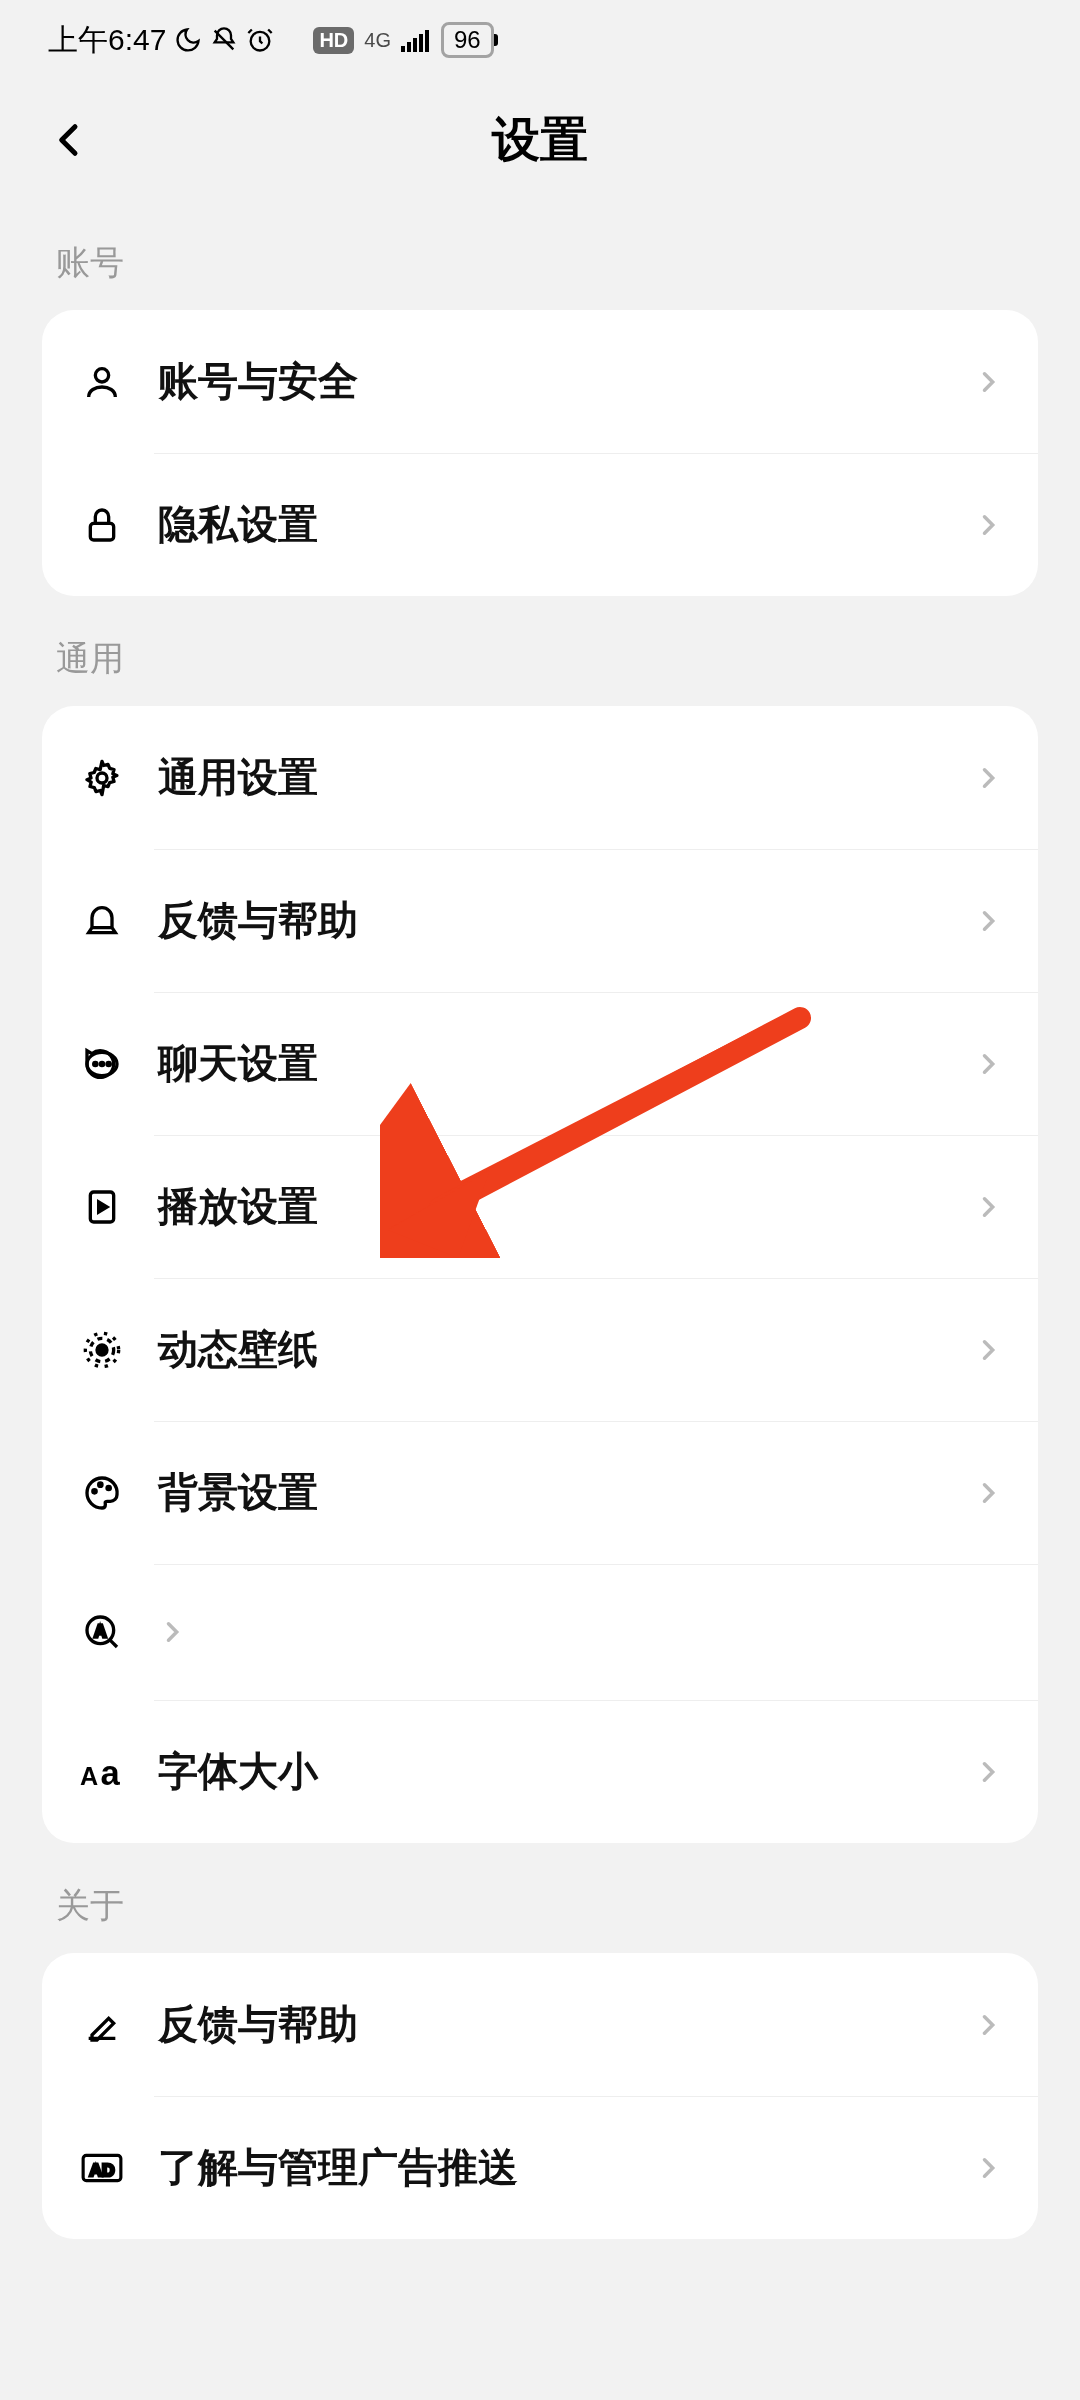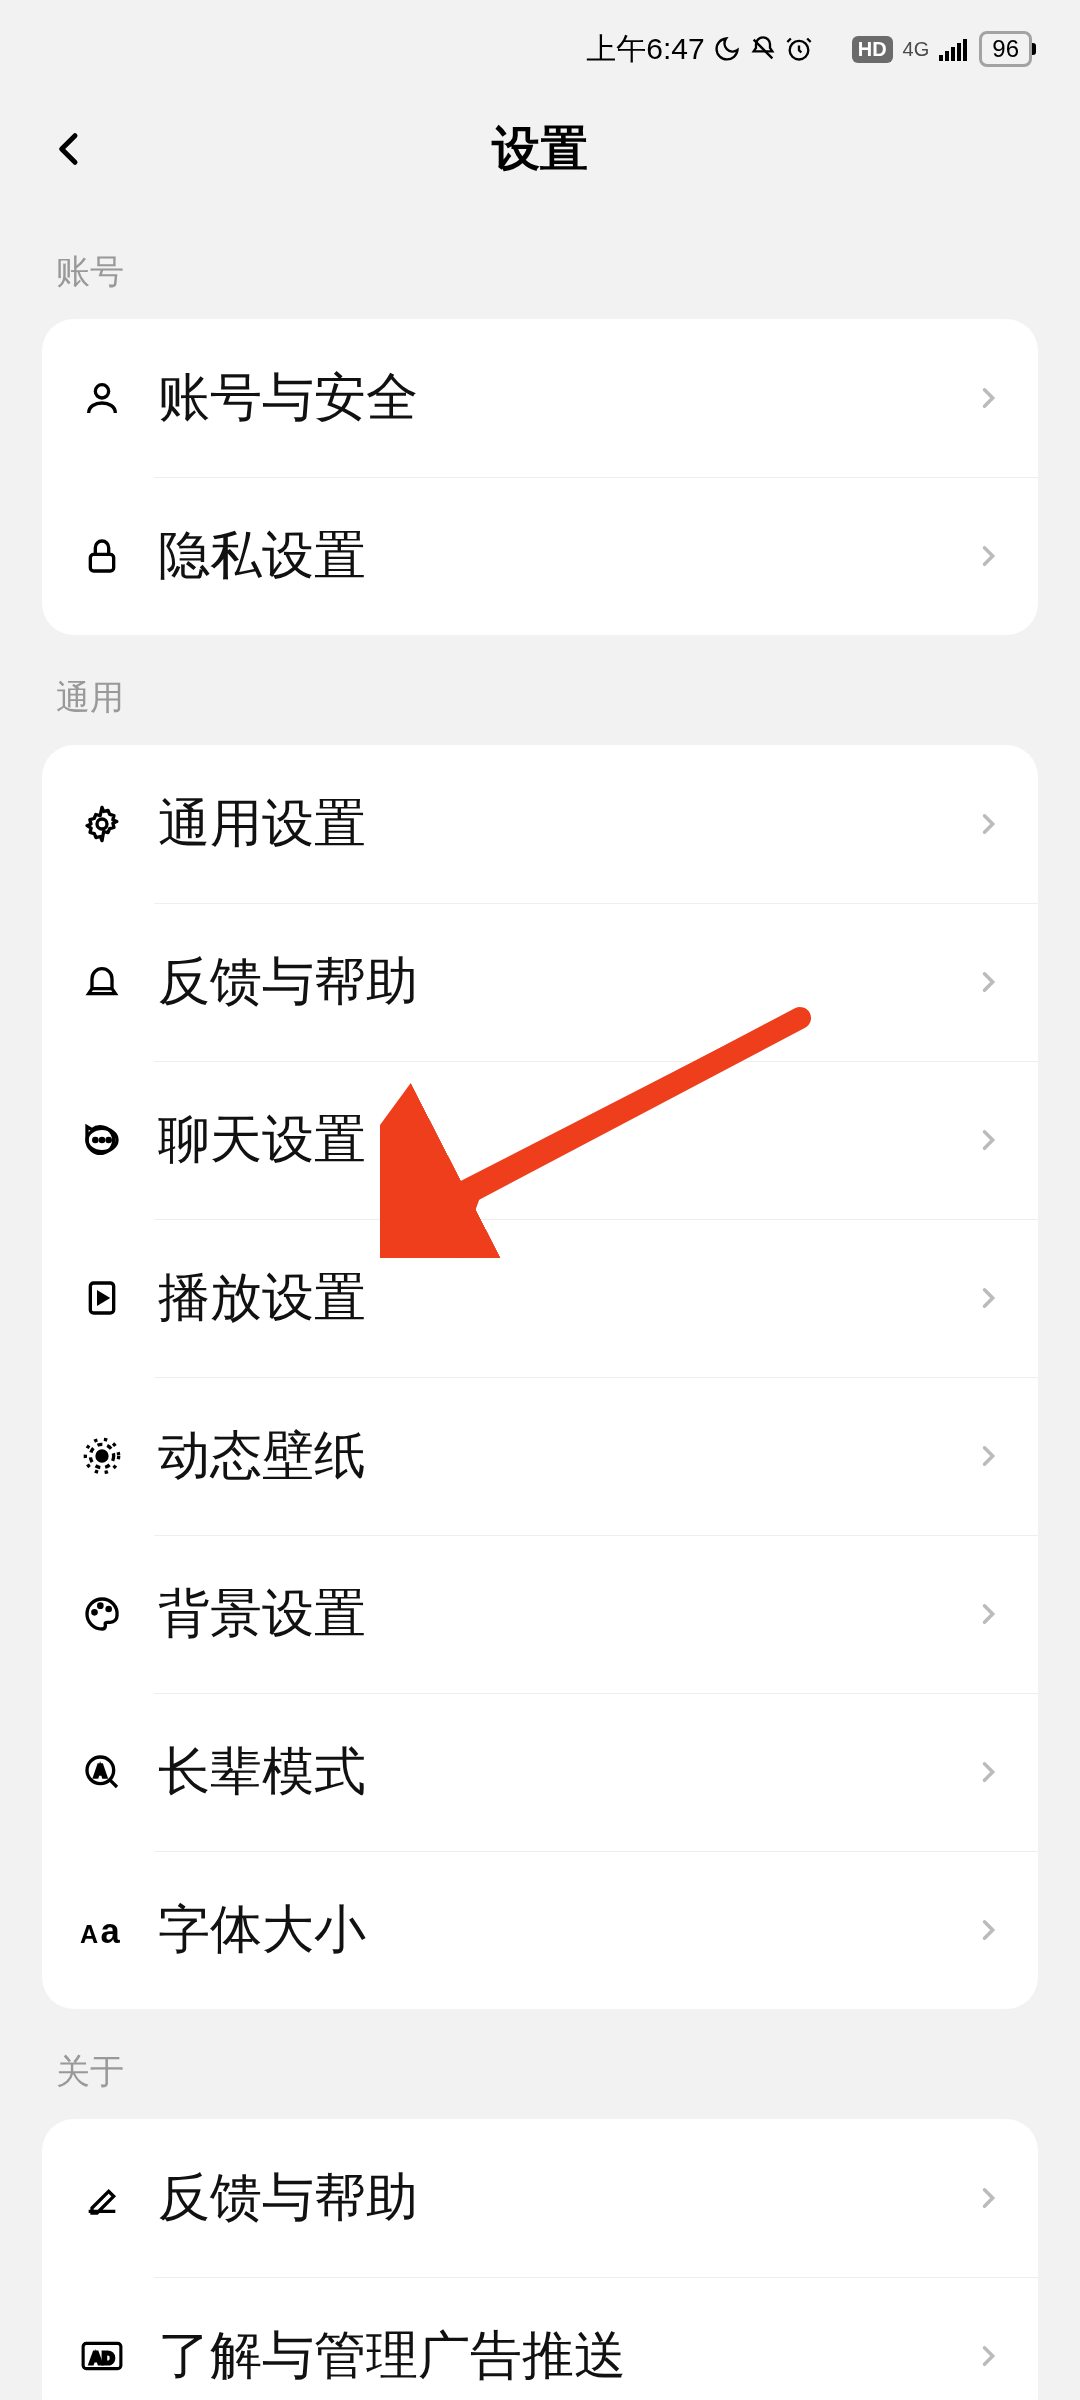--- a/index.html
+++ b/index.html
@@ -8,27 +8,26 @@
     height: 2400px;
     background: #f2f2f2;
     font-family: -apple-system, "Helvetica Neue", Arial, sans-serif;
     overflow: hidden;
     position: relative;
     border-radius: 48px;
   }
   .status-bar {
     height: 80px;
     display: flex;
-    justify-content: flex-end;
+    justify-content: flex-start;
     align-items: center;
     padding: 0 48px;
     font-size: 30px;
     color: #000;
     font-weight: 500;
-    margin-top: 9px;
   }
   .status-left { display: flex; align-items: center; gap: 8px; }
   .status-right { display: flex; align-items: center; gap: 10px; padding-left: 39px; }
   .sicon { display: inline-flex; align-items: center; justify-content: center; }
   .hd-badge {
     background: #6b6b6b;
     color: #fff;
     font-size: 20px;
     font-weight: 700;
     border-radius: 6px;
@@ -110,22 +109,22 @@
     width: 48px;
     height: 48px;
     display: flex;
     align-items: center;
     justify-content: center;
     margin-right: 32px;
     color: #000;
   }
   .row-label {
     flex: 1;
-    font-size: 52px;
-    font-weight: 400;
+    font-size: 40px;
+    font-weight: 700;
     color: #111;
   }
   .chevron {
     color: #bbb;
     display: flex;
     align-items: center;
   }
 
   .arrow-overlay {
     position: absolute;
@@ -309,21 +308,20 @@
       </span>
   </div>
   <div class="row">
     <span class="row-icon">
       <svg width="40" height="40" viewBox="0 0 24 24" fill="none" stroke="#000" stroke-width="2">
           <circle cx="11" cy="11" r="8"></circle>
           <path d="M17 17l4 4"></path>
           <text x="11" y="15" font-size="10" text-anchor="middle" fill="#000" font-family="Arial" font-weight="bold">A</text>
         </svg>
     </span>
-    <span class="row-label">长辈模式</span>
     <span class="chevron">
         <svg width="28" height="28" viewBox="0 0 24 24" fill="none" stroke="currentColor" stroke-width="3" stroke-linecap="round">
           <polyline points="9 5 16 12 9 19"></polyline>
         </svg>
       </span>
   </div>
   <div class="row">
     <span class="row-icon">
       <svg width="44" height="40" viewBox="0 0 28 24" fill="#000">
           <text x="0" y="20" font-size="16" font-family="Arial" font-weight="600">A</text>

